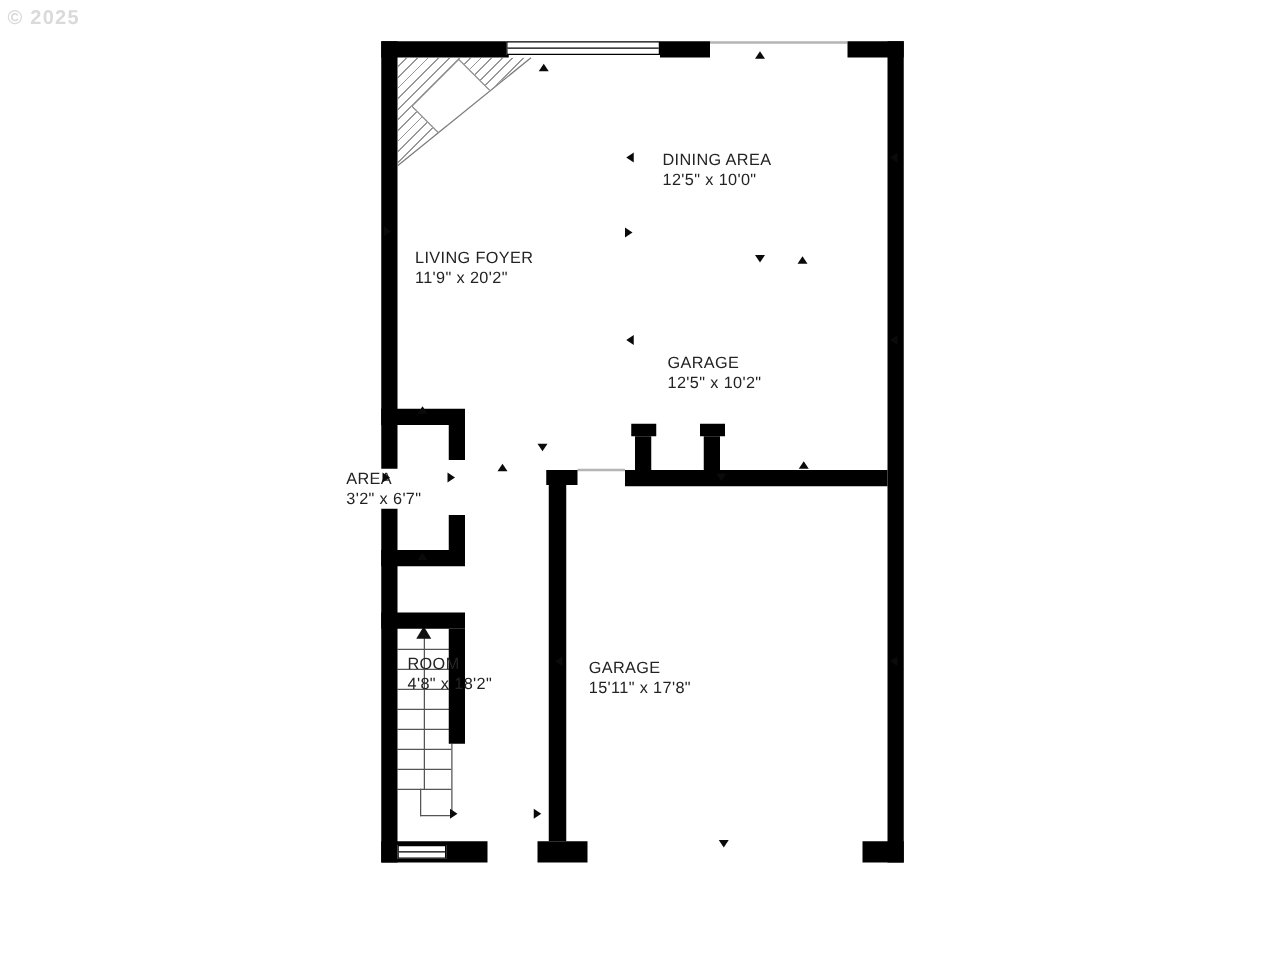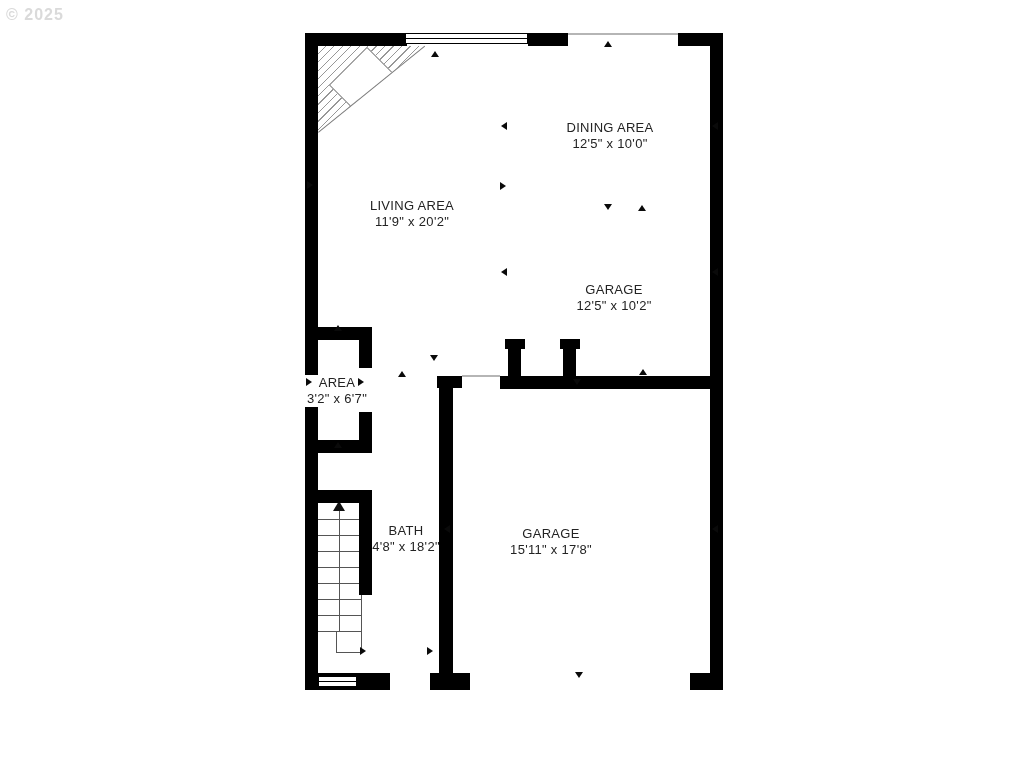--- a/index.html
+++ b/index.html
@@ -7,21 +7,21 @@
     width:1024px;height:768px;position:relative;background:#fff;
     font-family:"Liberation Sans","DejaVu Sans",sans-serif;overflow:hidden;
   }
   #plan{position:absolute;left:0;top:0;width:1024px;height:768px;}
   .wall{position:absolute;background:var(--wall,#000);z-index:4;}
   .thin{position:absolute;background:var(--thin,#b5b5b5);z-index:3;}
   .sline{position:absolute;background:#555;z-index:3;}
   .window{position:absolute;background:#fff;border:1.5px solid #000;box-sizing:border-box;z-index:5;}
   .window .mid{position:absolute;left:0;right:0;top:50%;height:1px;margin-top:-0.5px;background:#000;}
   .room-label{
-    position:absolute;text-align:center;color:var(--text,#232323);
+    position:absolute;color:var(--text,#232323);
     font-size:13px;line-height:16px;letter-spacing:0.3px;z-index:6;
   }
   .room-label.bg{background:#fff;}
   .watermark{
     position:absolute;left:6px;top:6px;font-size:16px;font-weight:bold;
     letter-spacing:1px;color:var(--watermark,#dadada);z-index:8;
   }
   .hatch{
     position:absolute;left:318px;top:46px;width:106px;height:86px;z-index:2;
     background:repeating-linear-gradient(135deg,#fff 0px,#fff 5px,#979797 5px,#979797 6px);
@@ -105,33 +105,33 @@
   <div class="wall" style="left:505px;top:339px;width:20px;height:10px"></div>
   <div class="wall" style="left:508px;top:349px;width:13px;height:28px"></div>
   <div class="wall" style="left:560px;top:339px;width:20px;height:10px"></div>
   <div class="wall" style="left:563px;top:349px;width:13px;height:28px"></div>
 
   <div class="room-label" style="left:530px;top:120px;width:160px">
     <div>DINING AREA</div>
     <div>12'5" x 10'0"</div>
   </div>
   <div class="room-label" style="left:332px;top:198px;width:160px">
-    <div>LIVING AREA</div>
+    <div>LIVING FOYER</div>
     <div>11'9" x 20'2"</div>
   </div>
   <div class="room-label" style="left:534px;top:282px;width:160px">
     <div>GARAGE</div>
     <div>12'5" x 10'2"</div>
   </div>
   <div class="room-label bg" style="left:277px;top:375px;width:120px">
     <div>AREA</div>
     <div>3'2" x 6'7"</div>
   </div>
   <div class="room-label" style="left:326px;top:523px;width:160px">
-    <div>BATH</div>
+    <div>ROOM</div>
     <div>4'8" x 18'2"</div>
   </div>
   <div class="room-label" style="left:471px;top:526px;width:160px">
     <div>GARAGE</div>
     <div>15'11" x 17'8"</div>
   </div>
 
 <div class="marker up" style="left: 604px; top: 41px;"></div>
     <div class="marker up" style="left: 431px; top: 51px;"></div>
     <div class="marker left" style="left: 501px; top: 122px;"></div>

